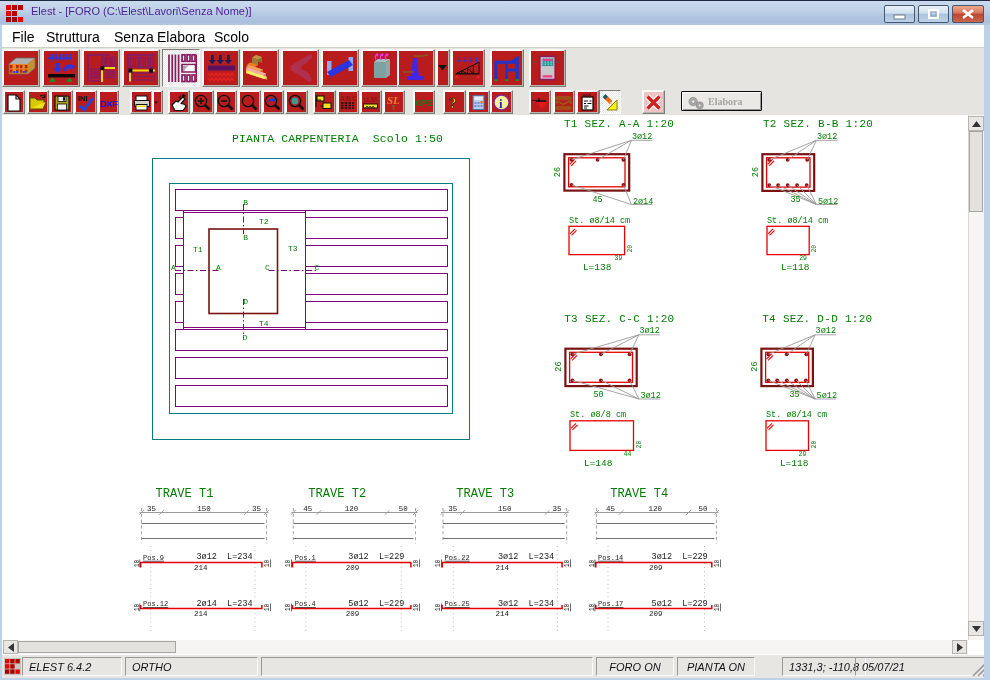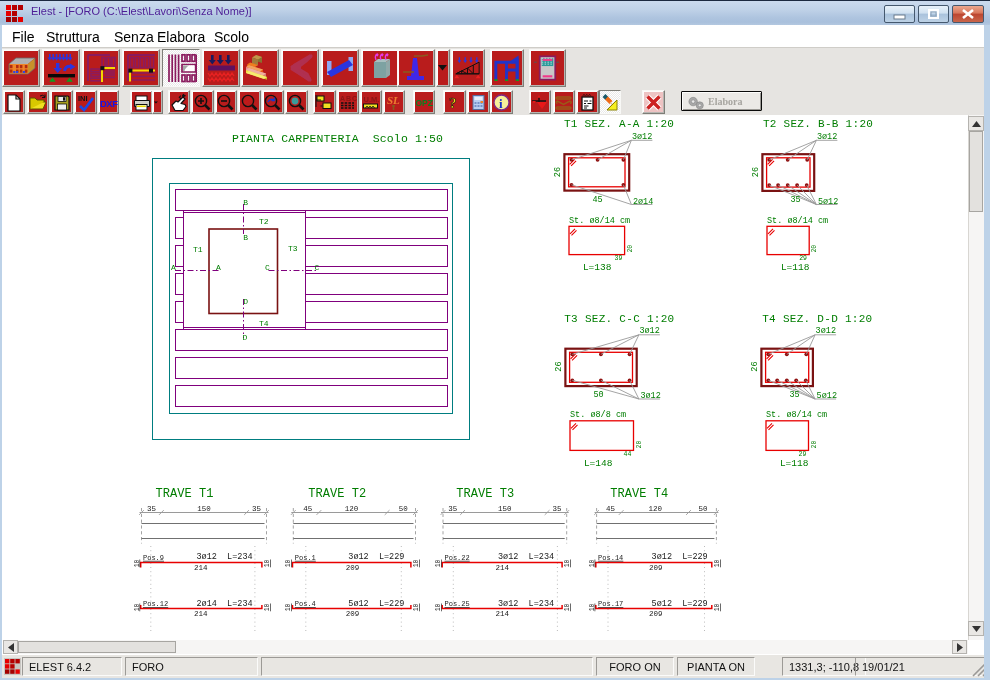--- a/index.html
+++ b/index.html
@@ -23,21 +23,21 @@
 .t1 { top:1px; height:38px; width:38px; }
 .t2 { top:2px; height:24px; width:22.5px; }
 #elabora { position:absolute; left:681px; top:3px; width:81px; height:20px; background:#ebe9e6;
   border:1px solid #0a0a0a; border-radius:1px; box-shadow:inset 1px 1px 0 #fdfdfc, inset -1px -1px 0 #9a9894;
   font-size:10px; color:#a7a5a0; line-height:20px; padding-left:26px; font-weight:bold;font-family:Liberation Serif, serif; }
 #canvas { position:absolute; left:3px; top:115px; width:965px; height:525px; background:#ffffff; overflow:hidden; }
 #vscroll { position:absolute; left:968px; top:115px; width:16px; height:525px; background:#f6f5f4; border-left:1px solid #d8d6d2; }
 #hscroll { position:absolute; left:3px; top:640px; width:965px; height:14px; background:#f6f5f4; }
 .sbtn { position:absolute; background:#e9e7e4; border:1px solid #b5b3af; display:flex; align-items:center; justify-content:center; }
 .sthumb { position:absolute; background:#e3e1de; border:1px solid #a7a5a1; }
-#statusbar { position:absolute; left:2px; top:654px; width:986px; height:24px; background:#e8e6e2; border-top:1px solid #fff; font-size:11px; color:#111; }
+#statusbar { position:absolute; left:2px; top:654px; width:986px; height:24px; background:#e8e6e2; border-top:1px solid #fff; font-size:11px; color:#111;font-style:italic; }
 .spanel { position:absolute; top:2px; height:19px; border:1px solid; border-color:#9c9a96 #fbfbfa #fbfbfa #9c9a96; padding:3px 0 0 6px; }
 .eborder { position:absolute; background:#bdd2e8; }
 </style>
 </head>
 <body>
 <div id="titlebar"></div>
 <svg id="appicon" viewBox="0 0 17 17">
  <rect x="0" y="0" width="5" height="5" fill="#e60000"></rect>
     <rect x="6" y="0" width="5" height="5" fill="#b50000"></rect>
     <rect x="12" y="0" width="5" height="5" fill="#b50000"></rect>
@@ -737,25 +737,25 @@
   <rect x="1" y="1" width="4.4" height="4.4" fill="#e60000"></rect>
       <rect x="6.2" y="1" width="4.4" height="4.4" fill="#b50000"></rect>
       <rect x="11.4" y="1" width="4.4" height="4.4" fill="#b50000"></rect>
   <rect x="1" y="6.2" width="4.4" height="4.4" fill="#e60000"></rect>
       <rect x="6.2" y="6.2" width="4.4" height="4.4" fill="#b50000"></rect>
   <rect x="1" y="11.4" width="4.4" height="4.4" fill="#a50000"></rect>
       <rect x="6.2" y="11.4" width="4.4" height="4.4" fill="#a50000"></rect>
       <rect x="11.4" y="11.4" width="4.4" height="4.4" fill="#e60000"></rect>
  </svg>
  <div class="spanel" style="left:20px; width:100px;">ELEST 6.4.2</div>
- <div class="spanel" style="left:123px; width:133px;">FORO</div>
+ <div class="spanel" style="left:123px; width:133px;">ORTHO</div>
  <div class="spanel" style="left:259px; width:332px;"></div>
  <div class="spanel" style="left:594px; width:78px; text-align:center; padding-left:0;">FORO ON</div>
  <div class="spanel" style="left:675px; width:78px; text-align:center; padding-left:0;">PIANTA ON</div>
  <div class="spanel" style="left:756px; width:84px;margin-left:24px;">1331,3; -110,8</div>
- <div class="spanel" style="left:853px; width:133px;">19/01/21</div>
+ <div class="spanel" style="left:853px; width:133px;">05/07/21</div>
 <svg style="position:absolute;right:2px;top:8px" width="14" height="14">
       <path d="M13 1 L1 13 M13 6 L6 13 M13 11 L11 13" stroke="#9a9896" stroke-width="1.6"></path>
     </svg>
 </div>
 <div class="eborder" style="left:0;top:678px;width:990px;height:2px;"></div>
 <div class="eborder" style="left:0;top:25px;width:2px;height:653px;"></div>
 <div class="eborder" style="left:984px;top:25px;width:6px;height:653px;"></div>
 
 </body></html>

